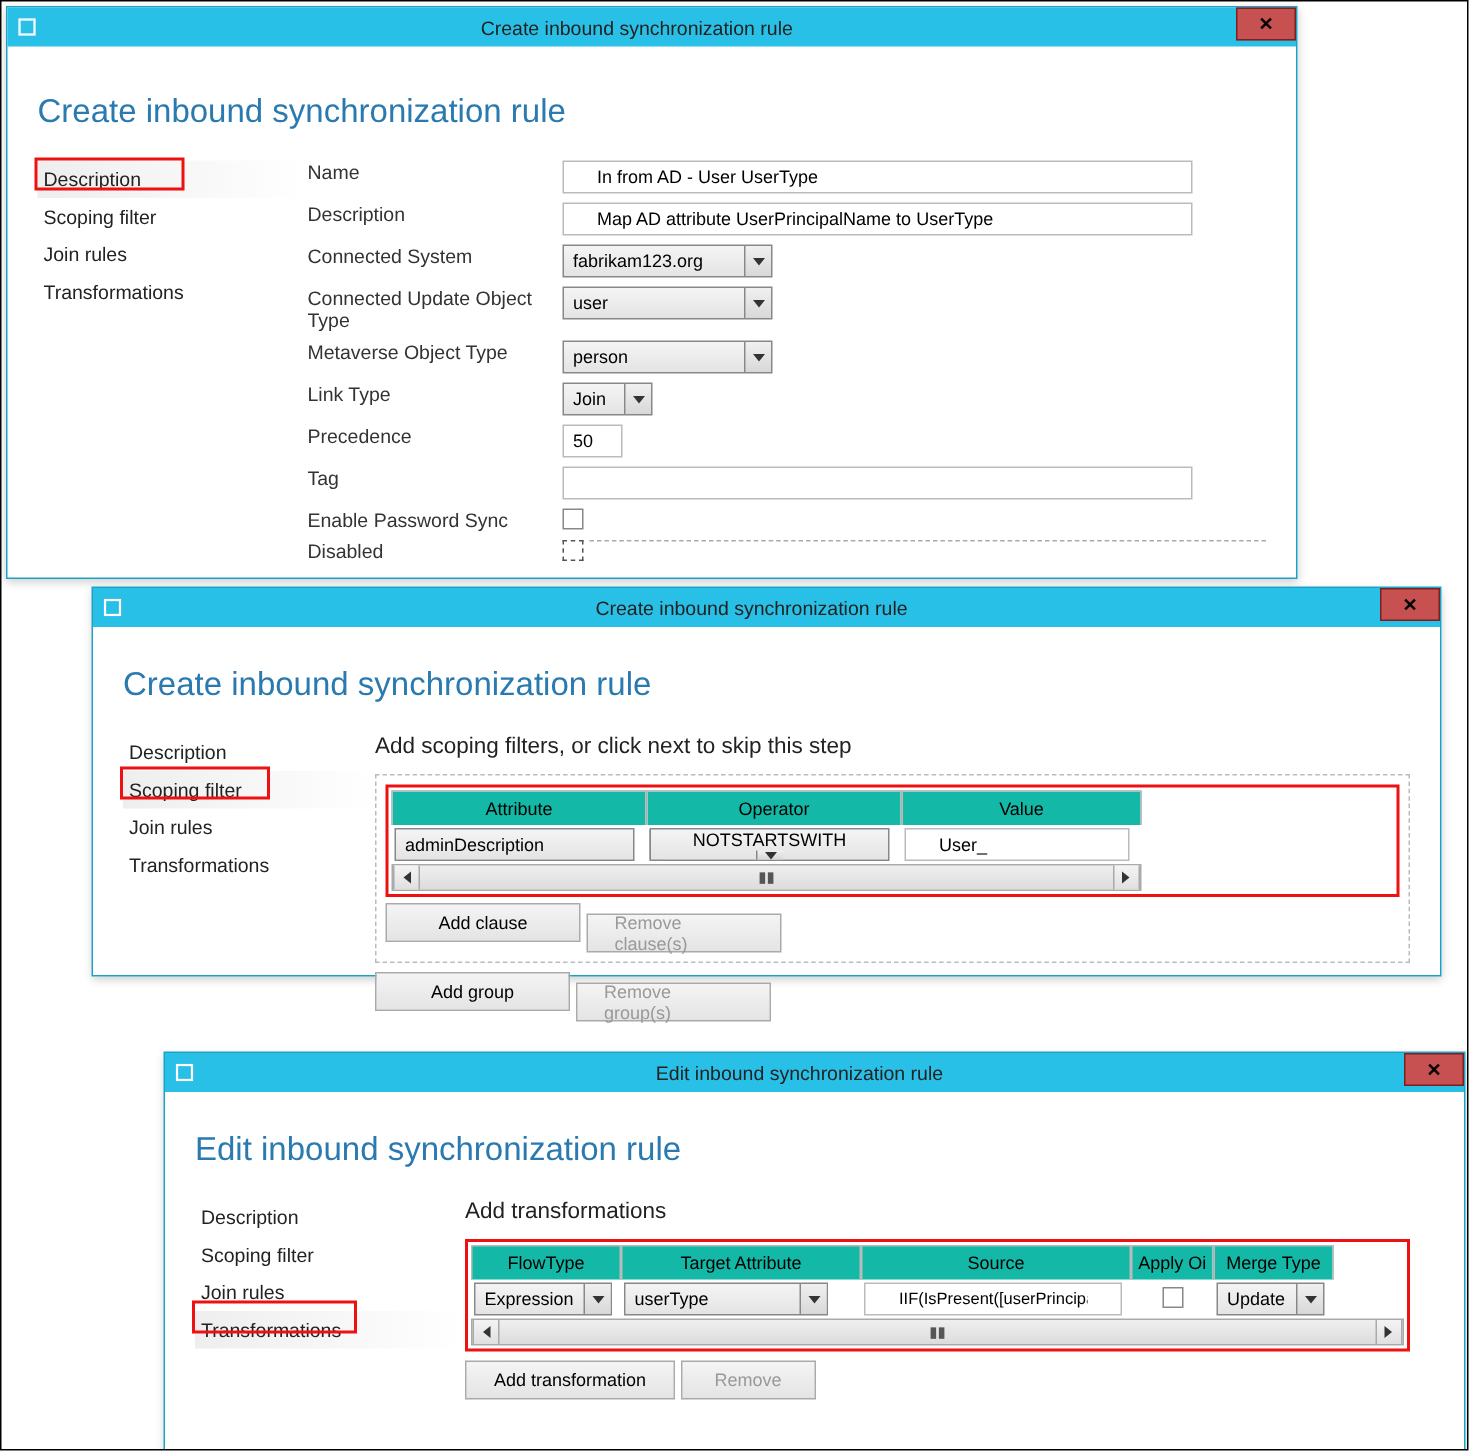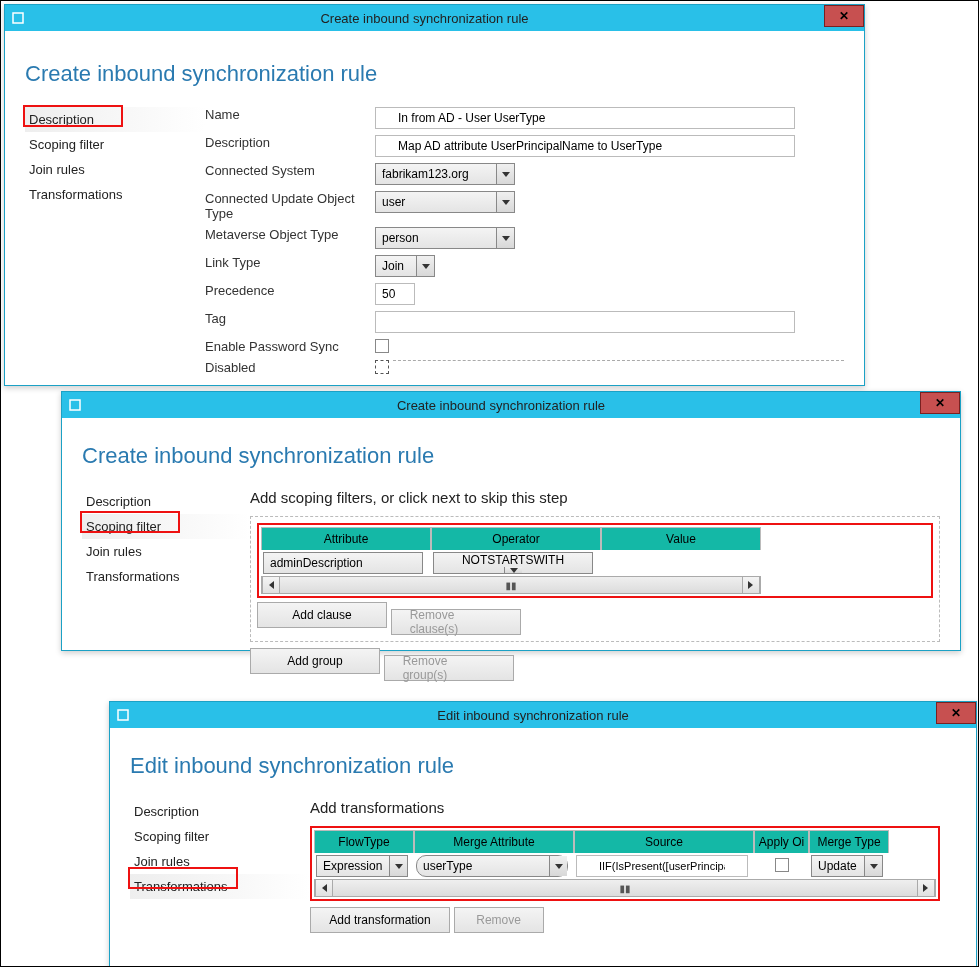--- a/index.html
+++ b/index.html
@@ -175,20 +175,21 @@
                       <div class="arrowdown"></div>
                     </div>
                   </div></div>
               <div style="width:170px;"><div class="combo" style="width:160px; margin:2px;flex-direction:column;">
                     <span class="cval">NOTSTARTSWITH</span>
                     <div style="flex:1"></div>
                     <div class="cbtn">
                       <div class="arrowdown"></div>
                     </div>
                   </div></div>
+              <div style="width:160px;"><input class="tinput" style="width: 150px; margin: 2px;" value="User_"></div>
             </div>
             <div class="scrollbar-h" style="width:500px;">
               <div class="sb-btn">
                   <div class="arrowleft"></div>
                 </div>
               <span style="font-size:10px;color:#555;">▮▮</span>
               <div class="sb-btn">
                   <div class="arrowright"></div>
                 </div>
             </div>
@@ -227,34 +228,34 @@
         <div class="sidebar-item">Scoping filter</div>
         <div class="sidebar-item">Join rules</div>
         <div class="sidebar-item active">Transformations</div>
         <div class="red-box" style="left:-2px; top:68px; width:110px; height:22px;"></div>
       </div>
       <div class="form-area">
         <div class="subhead">Add transformations</div>
         <div style="border:2px solid #e11; padding:2px; width:630px;">
           <div class="grid-header">
             <div style="width:100px;">FlowType</div>
-            <div style="width:160px;">Merge Attribute</div>
+            <div style="width:160px;">Target Attribute</div>
             <div style="width:180px;">Source</div>
             <div style="width:55px;">Apply Oi</div>
             <div style="width:80px;">Merge Type</div>
           </div>
           <div class="grid-row" style="align-items:center;">
             <div style="width:100px;"><div class="combo" style="width:92px;margin:2px;">
                   <span class="cval">Expression</span>
                   <div style="flex:1"></div>
                   <div class="cbtn">
                     <div class="arrowdown"></div>
                   </div>
                 </div></div>
-            <div style="width:160px;"><div class="combo" style="width:152px;margin:2px;border-radius:10px;">
+            <div style="width:160px;"><div class="combo" style="width:136px;margin:2px;">
                   <span class="cval">userType</span>
                   <div style="flex:1"></div>
                   <div class="cbtn">
                     <div class="arrowdown"></div>
                   </div>
                 </div></div>
             <div style="width:180px;"><input class="tinput" style="width: 172px; margin: 2px; font-size: 11px;" value="IIF(IsPresent([userPrincipalName]),II"></div>
             <div style="width:55px;text-align:center;"><span class="chk"></span></div>
             <div style="width:80px;"><div class="combo" style="width:72px;margin:2px;">
                   <span class="cval">Update</span>

